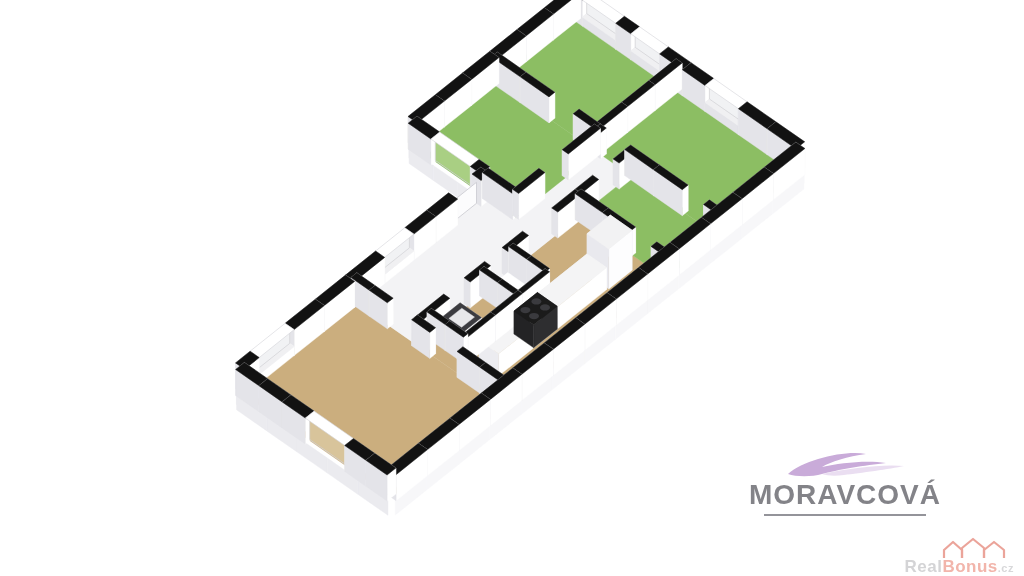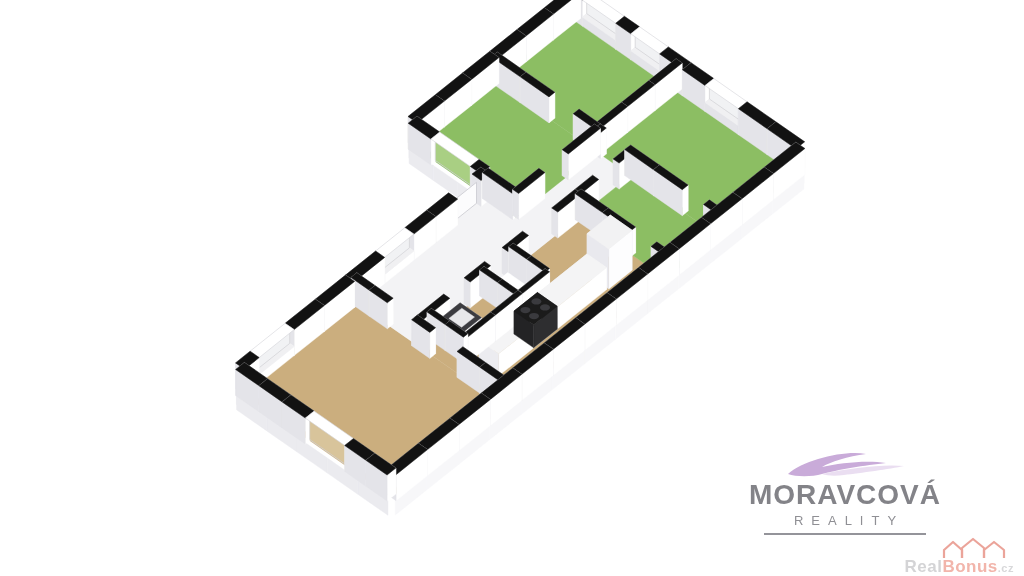--- a/index.html
+++ b/index.html
@@ -524,21 +524,20 @@
     </svg>
 
   <div id="logo">
     <svg class="swoosh" width="150" height="34" viewBox="0 0 150 34">
       <path id="swoosh-main" d="M18 28 C34 14, 74 4, 96 8 C78 10, 60 16, 52 21
                C70 17, 96 14, 116 17 C96 19, 66 24, 52 28 C42 31, 26 31, 18 28 Z" fill="#c9abd9"></path>
       <path id="swoosh-tail" d="M52 28 C80 22, 112 18, 134 20 C120 23, 90 27, 74 29
                C66 30, 58 30, 52 28 Z" opacity="0.6" fill="#dcc8e8"></path>
     </svg>
     <div class="brand" style="color: rgb(131, 131, 136);">MORAVCOVÁ</div>
-    <div class="sub" style="color: rgb(143, 143, 148);">REALITY</div>
     <div class="rule"></div>
   </div>
 
   <div id="watermark">
     <svg class="houses" width="66" height="22" viewBox="0 0 66 22">
       <g id="house-icon-g" fill="none" stroke-width="2.2" stroke-linejoin="round" stroke="#eba49a">
         <path d="M2 21 L2 13 L11 5 L20 13 L20 21"></path>
         <path d="M20 21 L20 11 L31 2 L42 11 L42 21"></path>
         <path d="M42 21 L42 13 L52 5 L62 13 L62 21"></path>
       </g>

